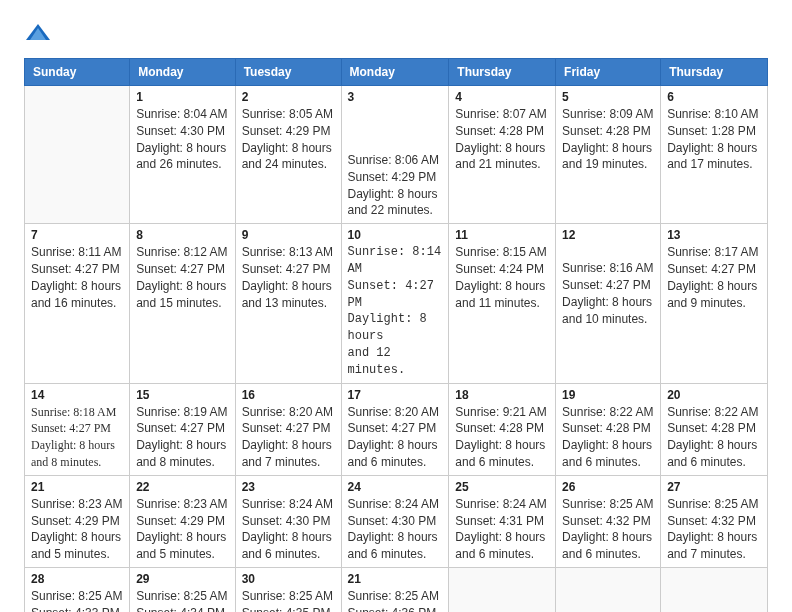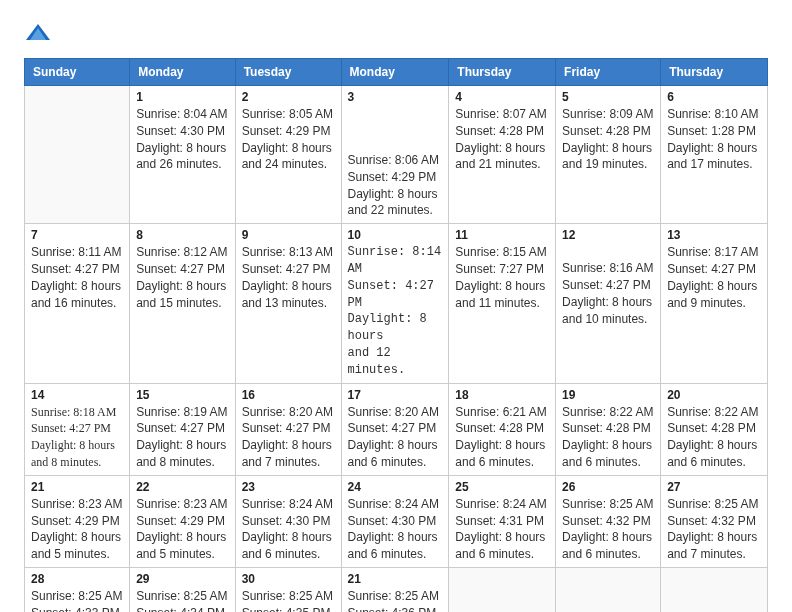--- a/index.html
+++ b/index.html
@@ -186,21 +186,21 @@
         <td>
           <div class="day-number">10</div>
           <div class="day-info" style="white-space: pre-line; font-family: Liberation Mono, monospace;">Sunrise: 8:14 AM
 Sunset: 4:27 PM
 Daylight: 8 hours
 and 12 minutes.</div>
         </td>
         <td>
           <div class="day-number">11</div>
           <div class="day-info" style="white-space: pre-line;">Sunrise: 8:15 AM
-Sunset: 7:27 PM
+Sunset: 4:24 PM
 Daylight: 8 hours
 and 11 minutes.</div>
         </td>
         <td>
           <div class="day-number">12</div>
           <div class="day-info" style="white-space: pre-line; margin-top: 18px;">Sunrise: 8:16 AM
 Sunset: 4:27 PM
 Daylight: 8 hours
 and 10 minutes.</div>
         </td>
@@ -236,21 +236,21 @@
         </td>
         <td>
           <div class="day-number">17</div>
           <div class="day-info" style="white-space: pre-line;">Sunrise: 8:20 AM
 Sunset: 4:27 PM
 Daylight: 8 hours
 and 6 minutes.</div>
         </td>
         <td>
           <div class="day-number">18</div>
-          <div class="day-info" style="white-space: pre-line;">Sunrise: 6:21 AM
+          <div class="day-info" style="white-space: pre-line;">Sunrise: 9:21 AM
 Sunset: 4:28 PM
 Daylight: 8 hours
 and 6 minutes.</div>
         </td>
         <td>
           <div class="day-number">19</div>
           <div class="day-info" style="white-space: pre-line;">Sunrise: 8:22 AM
 Sunset: 4:28 PM
 Daylight: 8 hours
 and 6 minutes.</div>

